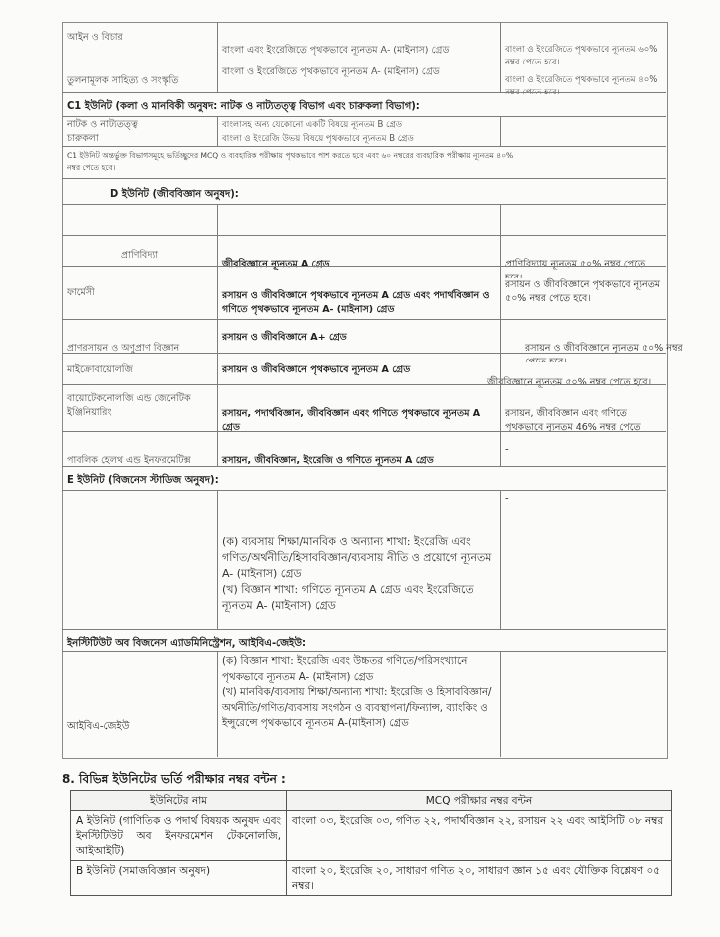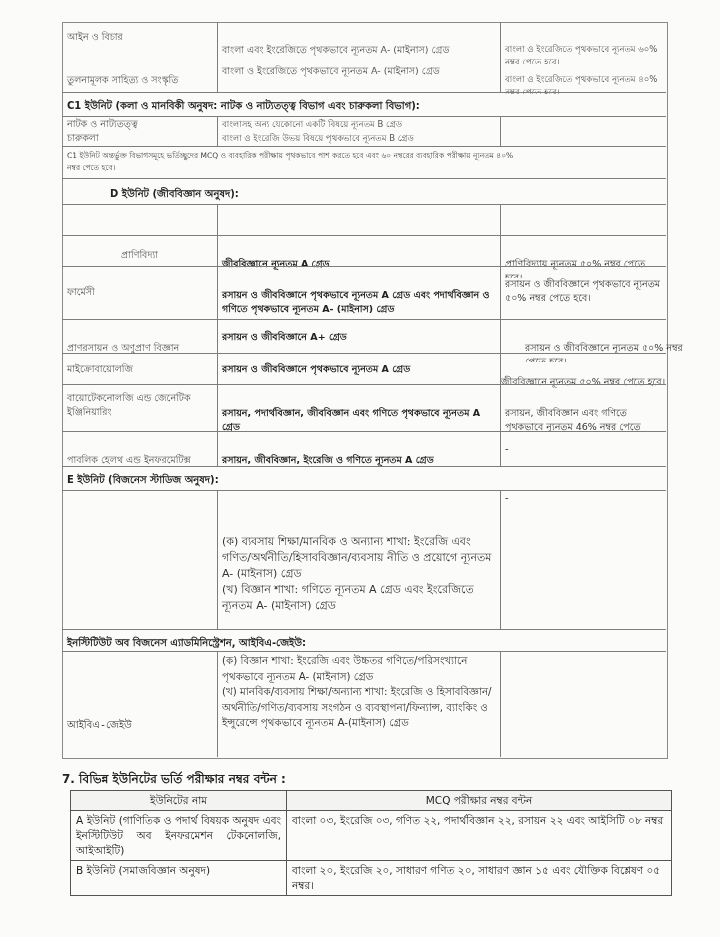--- a/index.html
+++ b/index.html
@@ -91,21 +91,21 @@
   <div class="hline" style="top:319px;"></div>
   <div class="row" style="top:320px;height:33px;">
     <div class="cell faint" style="left:0;width:155px;">প্রাণরসায়ন ও অণুপ্রাণ বিজ্ঞান</div>
     <div class="cell bold" style="left:155px;width:283px;padding-top:10px;">রসায়ন ও জীববিজ্ঞানে A+ গ্রেড</div>
     <div class="cell" style="left:438px;width:188px;margin-left:20px;">রসায়ন ও জীববিজ্ঞানে ন্যূনতম ৫০% নম্বর পেতে হবে।</div>
   </div>
   <div class="hline" style="top:353px;"></div>
   <div class="row" style="top:354px;height:30px;text-decoration:underline;">
     <div class="cell faint" style="left:0;width:155px;padding-top:8px;">মাইক্রোবায়োলজি</div>
     <div class="cell bold" style="left:155px;width:283px;padding-top:8px;">রসায়ন ও জীববিজ্ঞানে পৃথকভাবে ন্যূনতম A গ্রেড</div>
-    <div class="cell" style="left:434px;width:188px;">জীববিজ্ঞানে ন্যূনতম ৫০% নম্বর পেতে হবে।</div>
+    <div class="cell" style="left:420px;width:188px;">জীববিজ্ঞানে ন্যূনতম ৫০% নম্বর পেতে হবে।</div>
   </div>
   <div class="hline" style="top:384px;"></div>
   <div class="row" style="top:385px;height:46px;">
     <div class="cell bold" style="left:155px;width:283px;">রসায়ন, পদার্থবিজ্ঞান, জীববিজ্ঞান এবং গণিতে পৃথকভাবে ন্যূনতম A গ্রেড</div>
     <div class="cell faint" style="left:0;width:155px;padding-top:6px;">বায়োটেকনোলজি এন্ড জেনেটিক ইঞ্জিনিয়ারিং</div>
     <div class="cell" style="left:438px;width:166px;">রসায়ন, জীববিজ্ঞান এবং গণিতে পৃথকভাবে ন্যূনতম 46% নম্বর পেতে হবে।</div>
   </div>
   <div class="hline" style="top:431px;"></div>
   <div class="row" style="top:432px;height:34px;">
     <div class="cell faint" style="left:0;width:155px;">পাবলিক হেলথ এন্ড ইনফরমেটিক্স</div>
@@ -125,30 +125,30 @@
     </div>
     <div class="cell dash" style="left:438px;width:166px;padding-top:0;">-</div>
   </div>
   <div class="vline" style="left:217px;top:490px;height:139px;"></div>
   <div class="vline" style="left:500px;top:490px;height:139px;"></div>
   <div class="hline" style="top:629px;"></div>
 
   <div class="row section-h" style="top:631px;height:20px;">ইনস্টিটিউট অব বিজনেস এ্যাডমিনিস্ট্রেশন, আইবিএ-জেইউ:</div>
   <div class="hline" style="top:651px;"></div>
   <div class="row" style="top:652px;height:105px;">
-    <div class="cell" style="left:0;width:155px;top:46px;font-size:10px;font-family:Liberation Mono, monospace;">আইবিএ-জেইউ</div>
+    <div class="cell" style="left:0;width:155px;top:46px;font-size:10px;">আইবিএ-জেইউ</div>
     <div class="cell big" style="left:155px;width:283px;padding-top:1px;font-size:10.3px;line-height:15.5px;">
       <div>(ক) বিজ্ঞান শাখা: ইংরেজি এবং উচ্চতর গণিতে/পরিসংখ্যানে পৃথকভাবে ন্যূনতম A- (মাইনাস) গ্রেড</div>
       <div>(খ) মানবিক/ব্যবসায় শিক্ষা/অন্যান্য শাখা: ইংরেজি ও হিসাববিজ্ঞান/অর্থনীতি/গণিত/ব্যবসায় সংগঠন ও ব্যবস্থাপনা/ফিন্যান্স, ব্যাংকিং ও ইন্সুরেন্সে পৃথকভাবে ন্যূনতম A-(মাইনাস) গ্রেড</div>
     </div>
   </div>
   <div class="vline" style="left:217px;top:651px;height:106px;"></div>
   <div class="vline" style="left:500px;top:651px;height:106px;"></div>
 
-  <div class="t2-title">7. বিভিন্ন ইউনিটের ভর্তি পরীক্ষার নম্বর বন্টন :</div>
+  <div class="t2-title">8. বিভিন্ন ইউনিটের ভর্তি পরীক্ষার নম্বর বন্টন :</div>
   <div class="t2">
     <table>
       <tbody>
           <tr>
         <th style="width:205px;">ইউনিটের নাম</th>
         <th>MCQ পরীক্ষার নম্বর বন্টন</th>
       </tr>
       <tr>
         <td style="text-align:justify;">A ইউনিট (গাণিতিক ও পদার্থ বিষয়ক অনুষদ এবং ইনস্টিটিউট অব ইনফরমেশন টেকনোলজি, আইআইটি)</td>
         <td>বাংলা ০৩, ইংরেজি ০৩, গণিত ২২, পদার্থবিজ্ঞান ২২, রসায়ন ২২ এবং আইসিটি ০৮ নম্বর</td>

